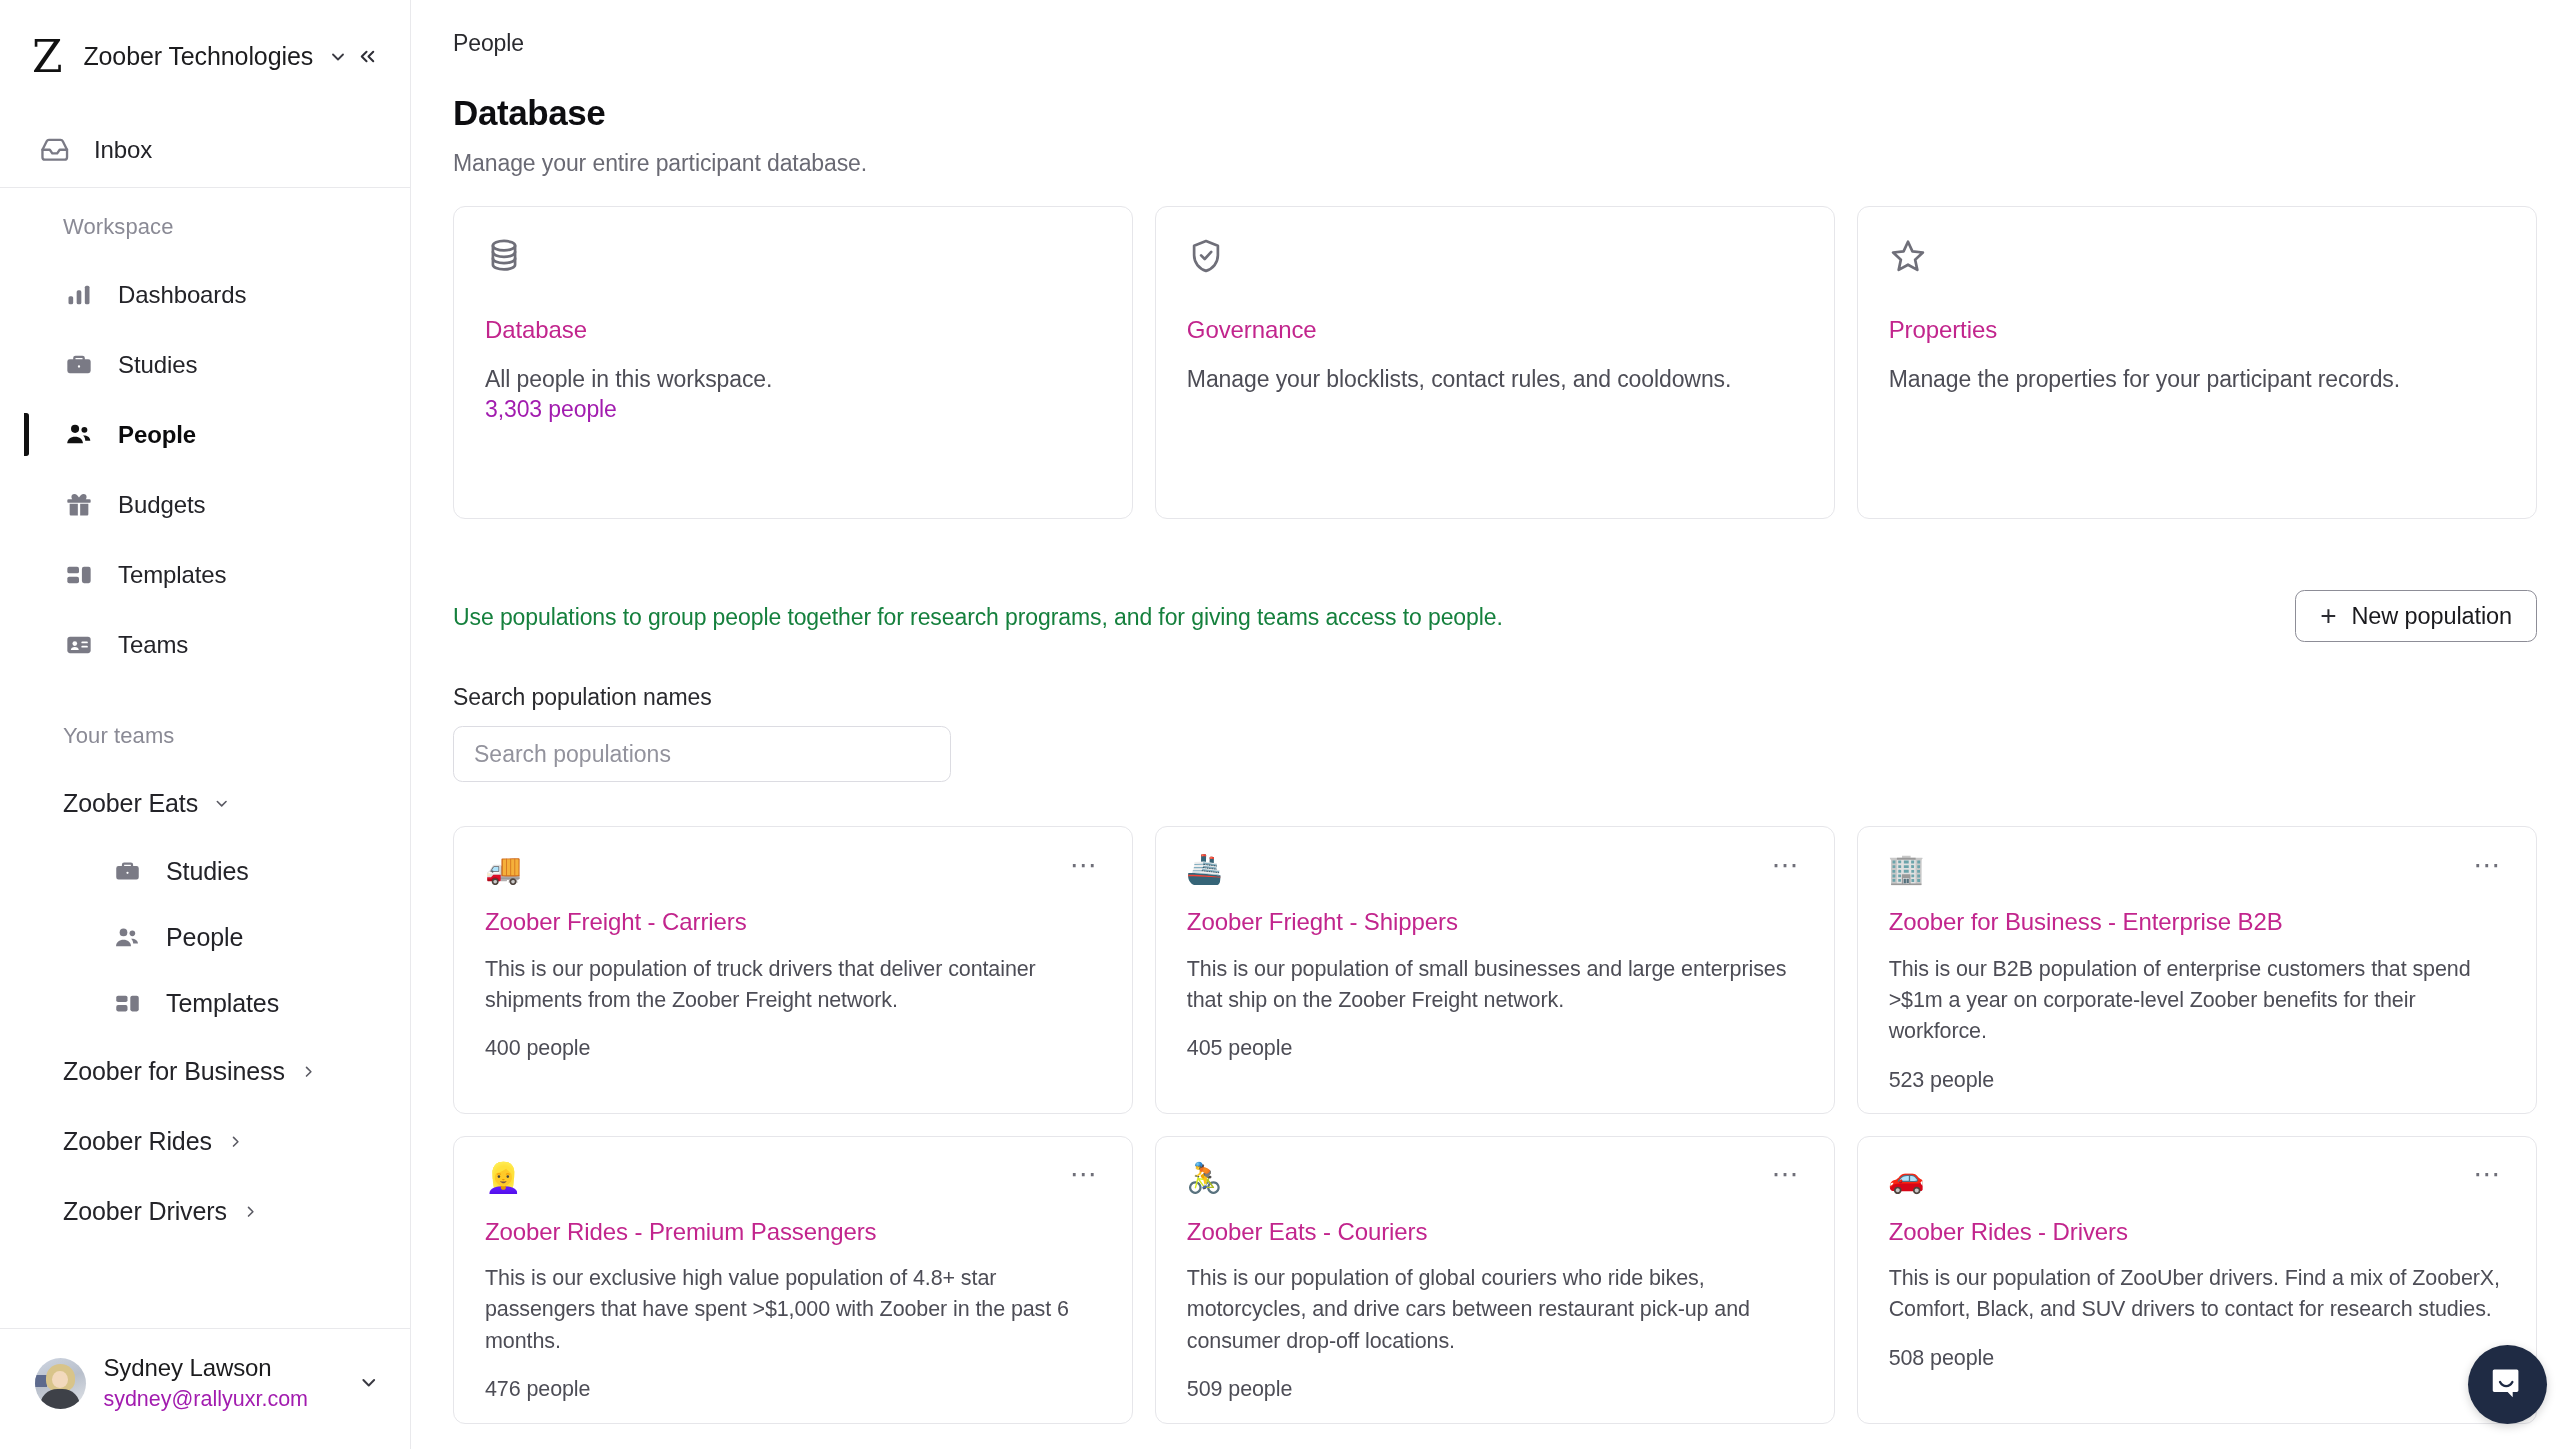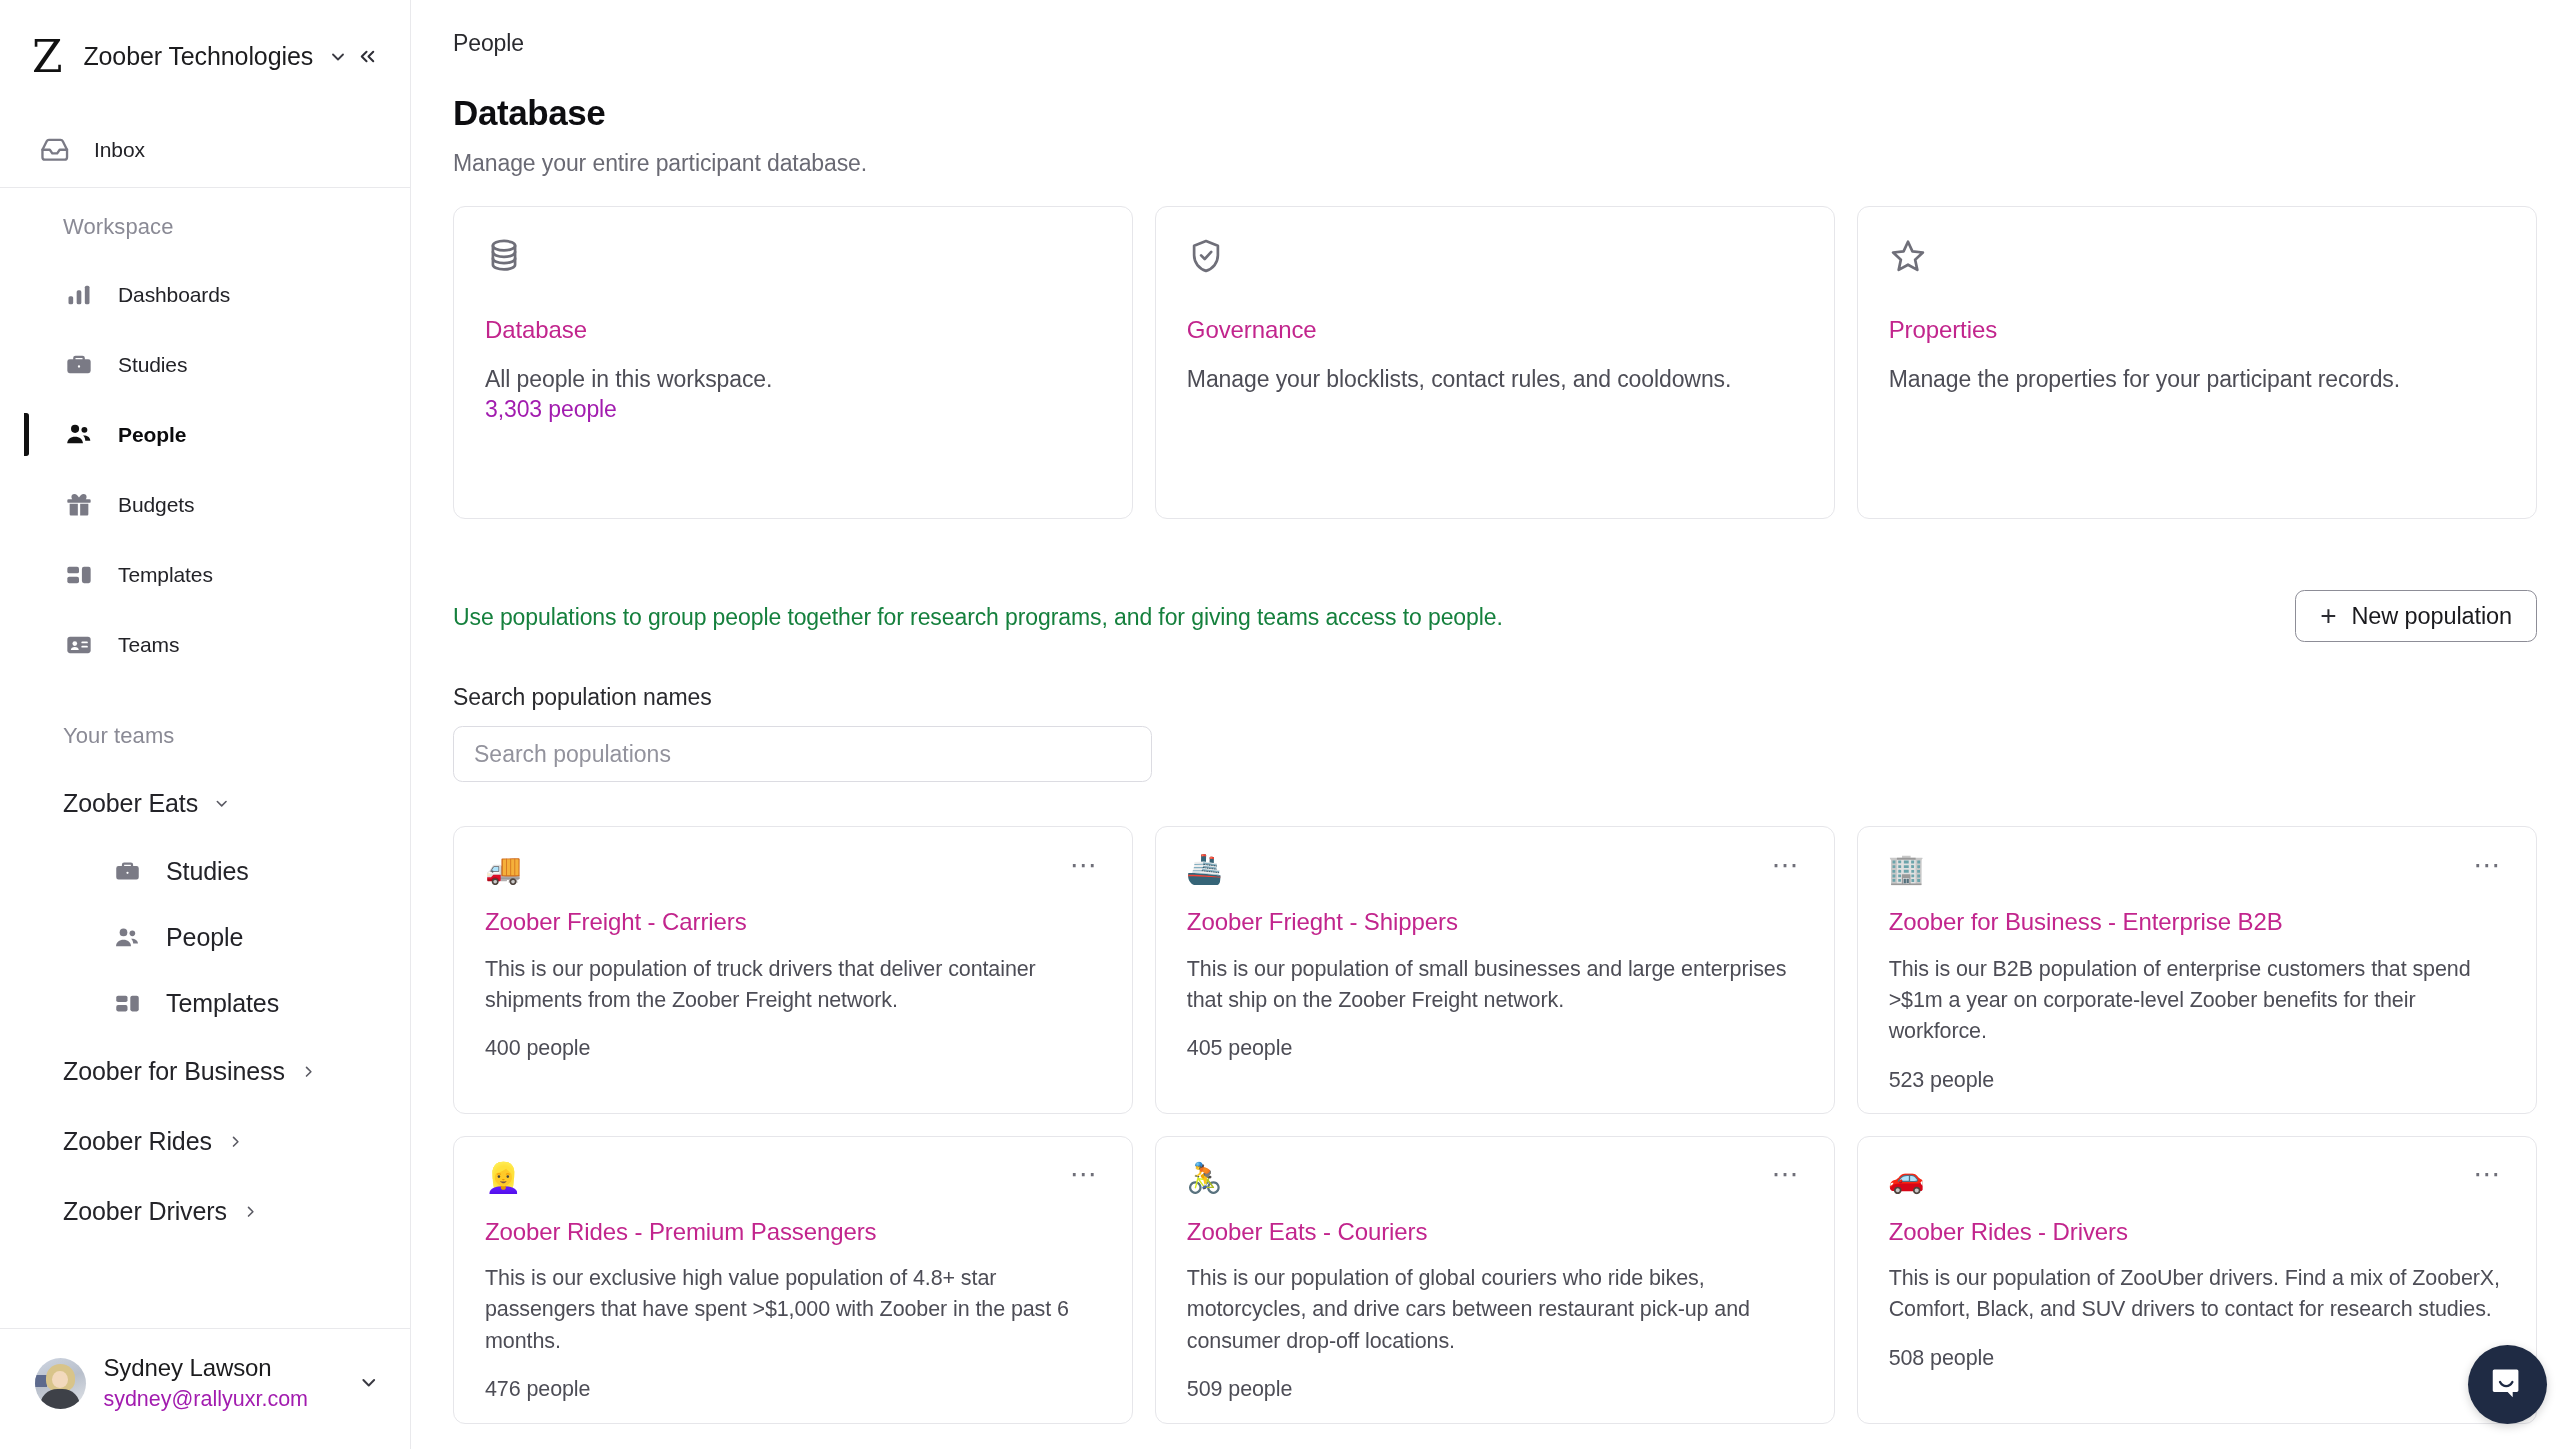--- a/index.html
+++ b/index.html
@@ -41,21 +41,21 @@
   .sb-section-label {
     font-size: 22px; color: #8a8a95; padding: 0 0 0 39px;
     margin-bottom: 20px; letter-spacing: 0.1px;
   }
   .nav-item {
     display: flex; align-items: center; height: 70px;
     padding-left: 39px; position: relative; cursor: pointer;
   }
   .nav-item .ico { width: 32px; height: 32px; display:flex; align-items:center; justify-content:center; flex: 0 0 32px; }
   .nav-item .lbl {
-    font-size: 21px; color: #232328; margin-left: 23px; white-space: nowrap;
+    font-size: 24px; color: #232328; margin-left: 23px; white-space: nowrap;
     letter-spacing: -0.1px;
   }
   .nav-item.active .lbl { font-weight: 700; color: #0b0b0d; }
   .nav-item.active::before {
     content:""; position:absolute; left:0; top: 13.4px; bottom: 13.4px;
     width: 4.7px; background: #111; border-radius: 0 2.7px 2.7px 0;
   }
 
   .teams-gap { height: 43px; }
 
@@ -126,21 +126,21 @@
     border: 1.3px solid #8d8d97; border-radius: 9.4px;
     padding: 0 24px; height: 52px; background:#fff; cursor:pointer;
     font-size: 23.5px; color: #1a1a1e; white-space: nowrap; margin-top: 4px;
     letter-spacing: -0.1px;
   }
   .plus-glyph { font-size: 28px; line-height: 1; color:#2b2b31; font-weight: 300; }
 
   .search-block { margin-top: 42px; }
   .search-label { font-size: 23px; color: #2a2a2e; margin-bottom: 14.8px; letter-spacing: -0.1px;}
   .search-input {
-    width: 699px; height: 56px; border: 1.3px solid #dcdce2; border-radius: 9.4px;
+    width: 498px; height: 56px; border: 1.3px solid #dcdce2; border-radius: 9.4px;
     padding: 0 20px; font-size: 23px; color:#2a2a2e; background:#fff;
     font-family: "Liberation Sans", sans-serif; outline: none;
   }
   .search-input::placeholder { color: #93939d; }
 
   .pop-grid {
     display:grid; grid-template-columns: repeat(3, 1fr); gap: 21.5px;
     margin-top: 44px;
   }
   .pop-card {

